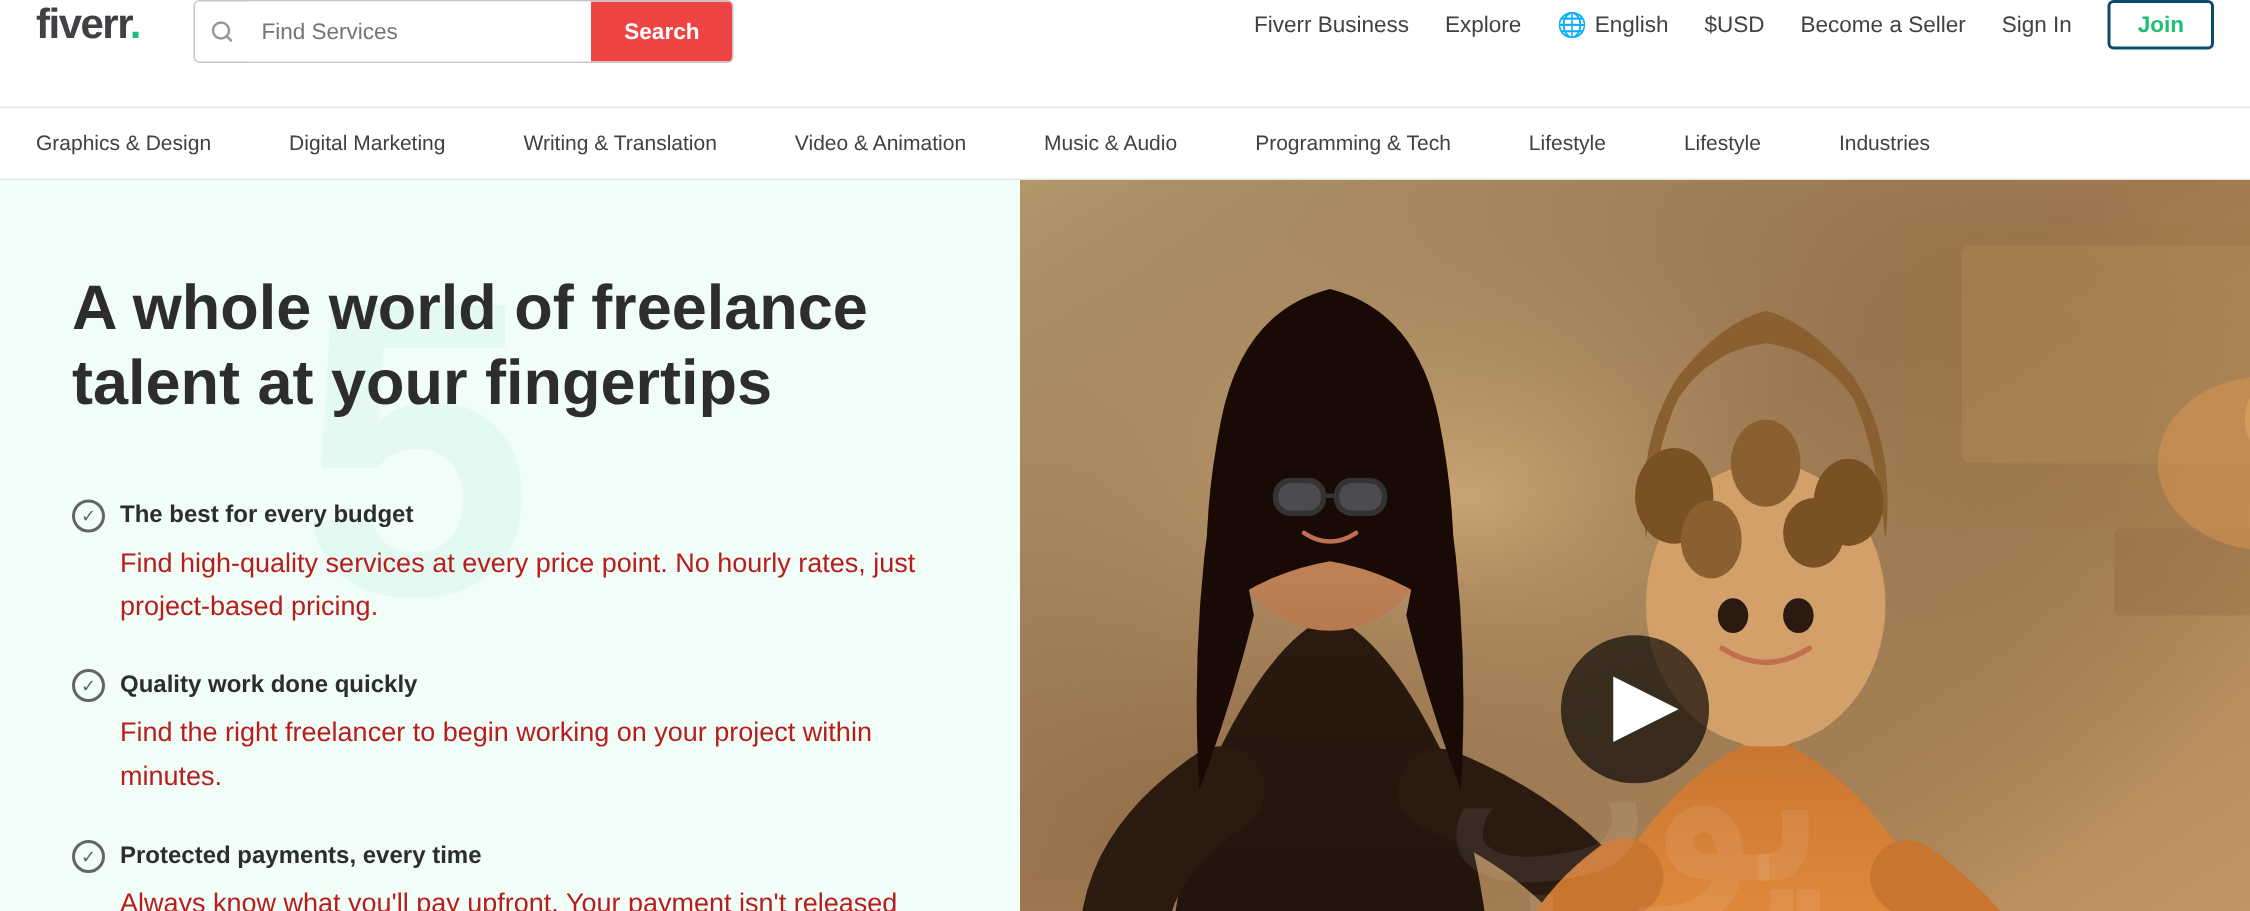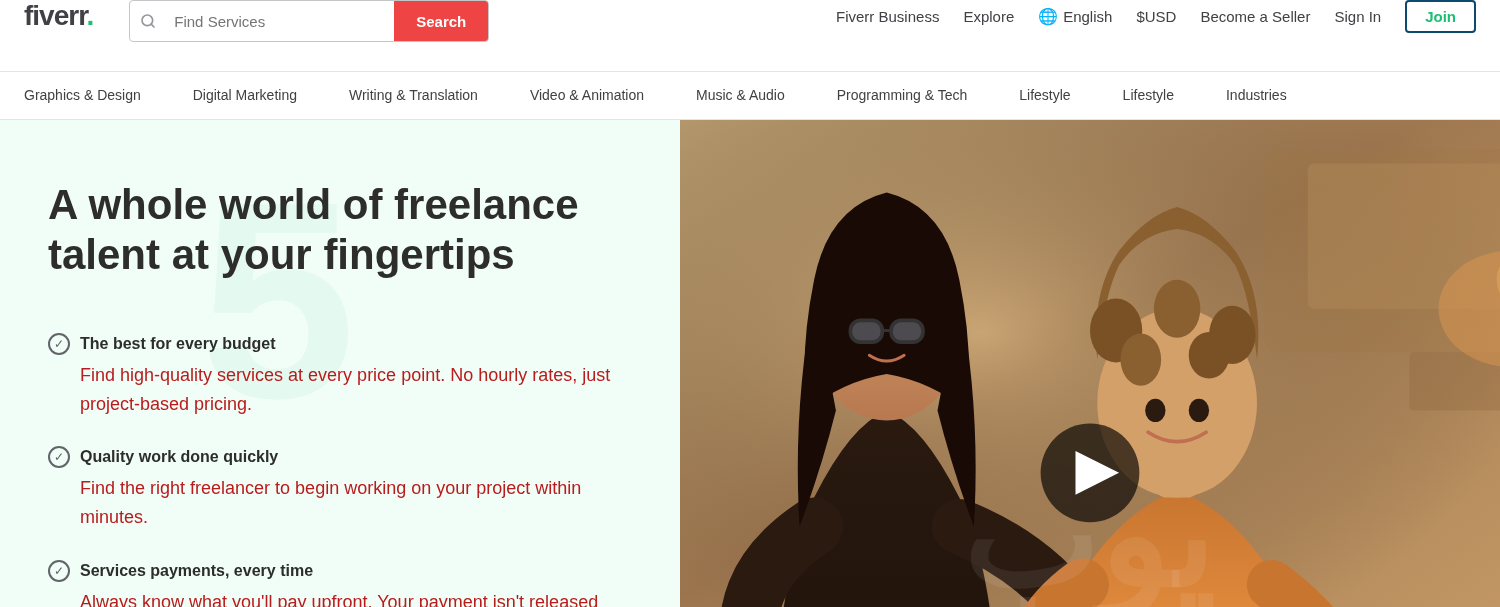--- a/index.html
+++ b/index.html
@@ -262,21 +262,21 @@
       <div class="feature-heading">
         <div class="check-icon">✓</div>
         <span class="feature-title">Quality work done quickly</span>
       </div>
       <p class="feature-desc">Find the right freelancer to begin working on your project within minutes.</p>
     </div>
 
     <div class="feature-item">
       <div class="feature-heading">
         <div class="check-icon">✓</div>
-        <span class="feature-title">Services payments, every time</span>
+        <span class="feature-title">Protected payments, every time</span>
       </div>
       <p class="feature-desc">Always know what you'll pay upfront. Your payment isn't released until you approve the work.</p>
     </div>
 
     <div class="feature-item">
       <div class="feature-heading">
         <div class="check-icon">✓</div>
         <span class="feature-title">24/7 support</span>
       </div>
       <p class="feature-desc">Questions? Our round-the-clock support team is available to help anytime, anywhere.</p>

